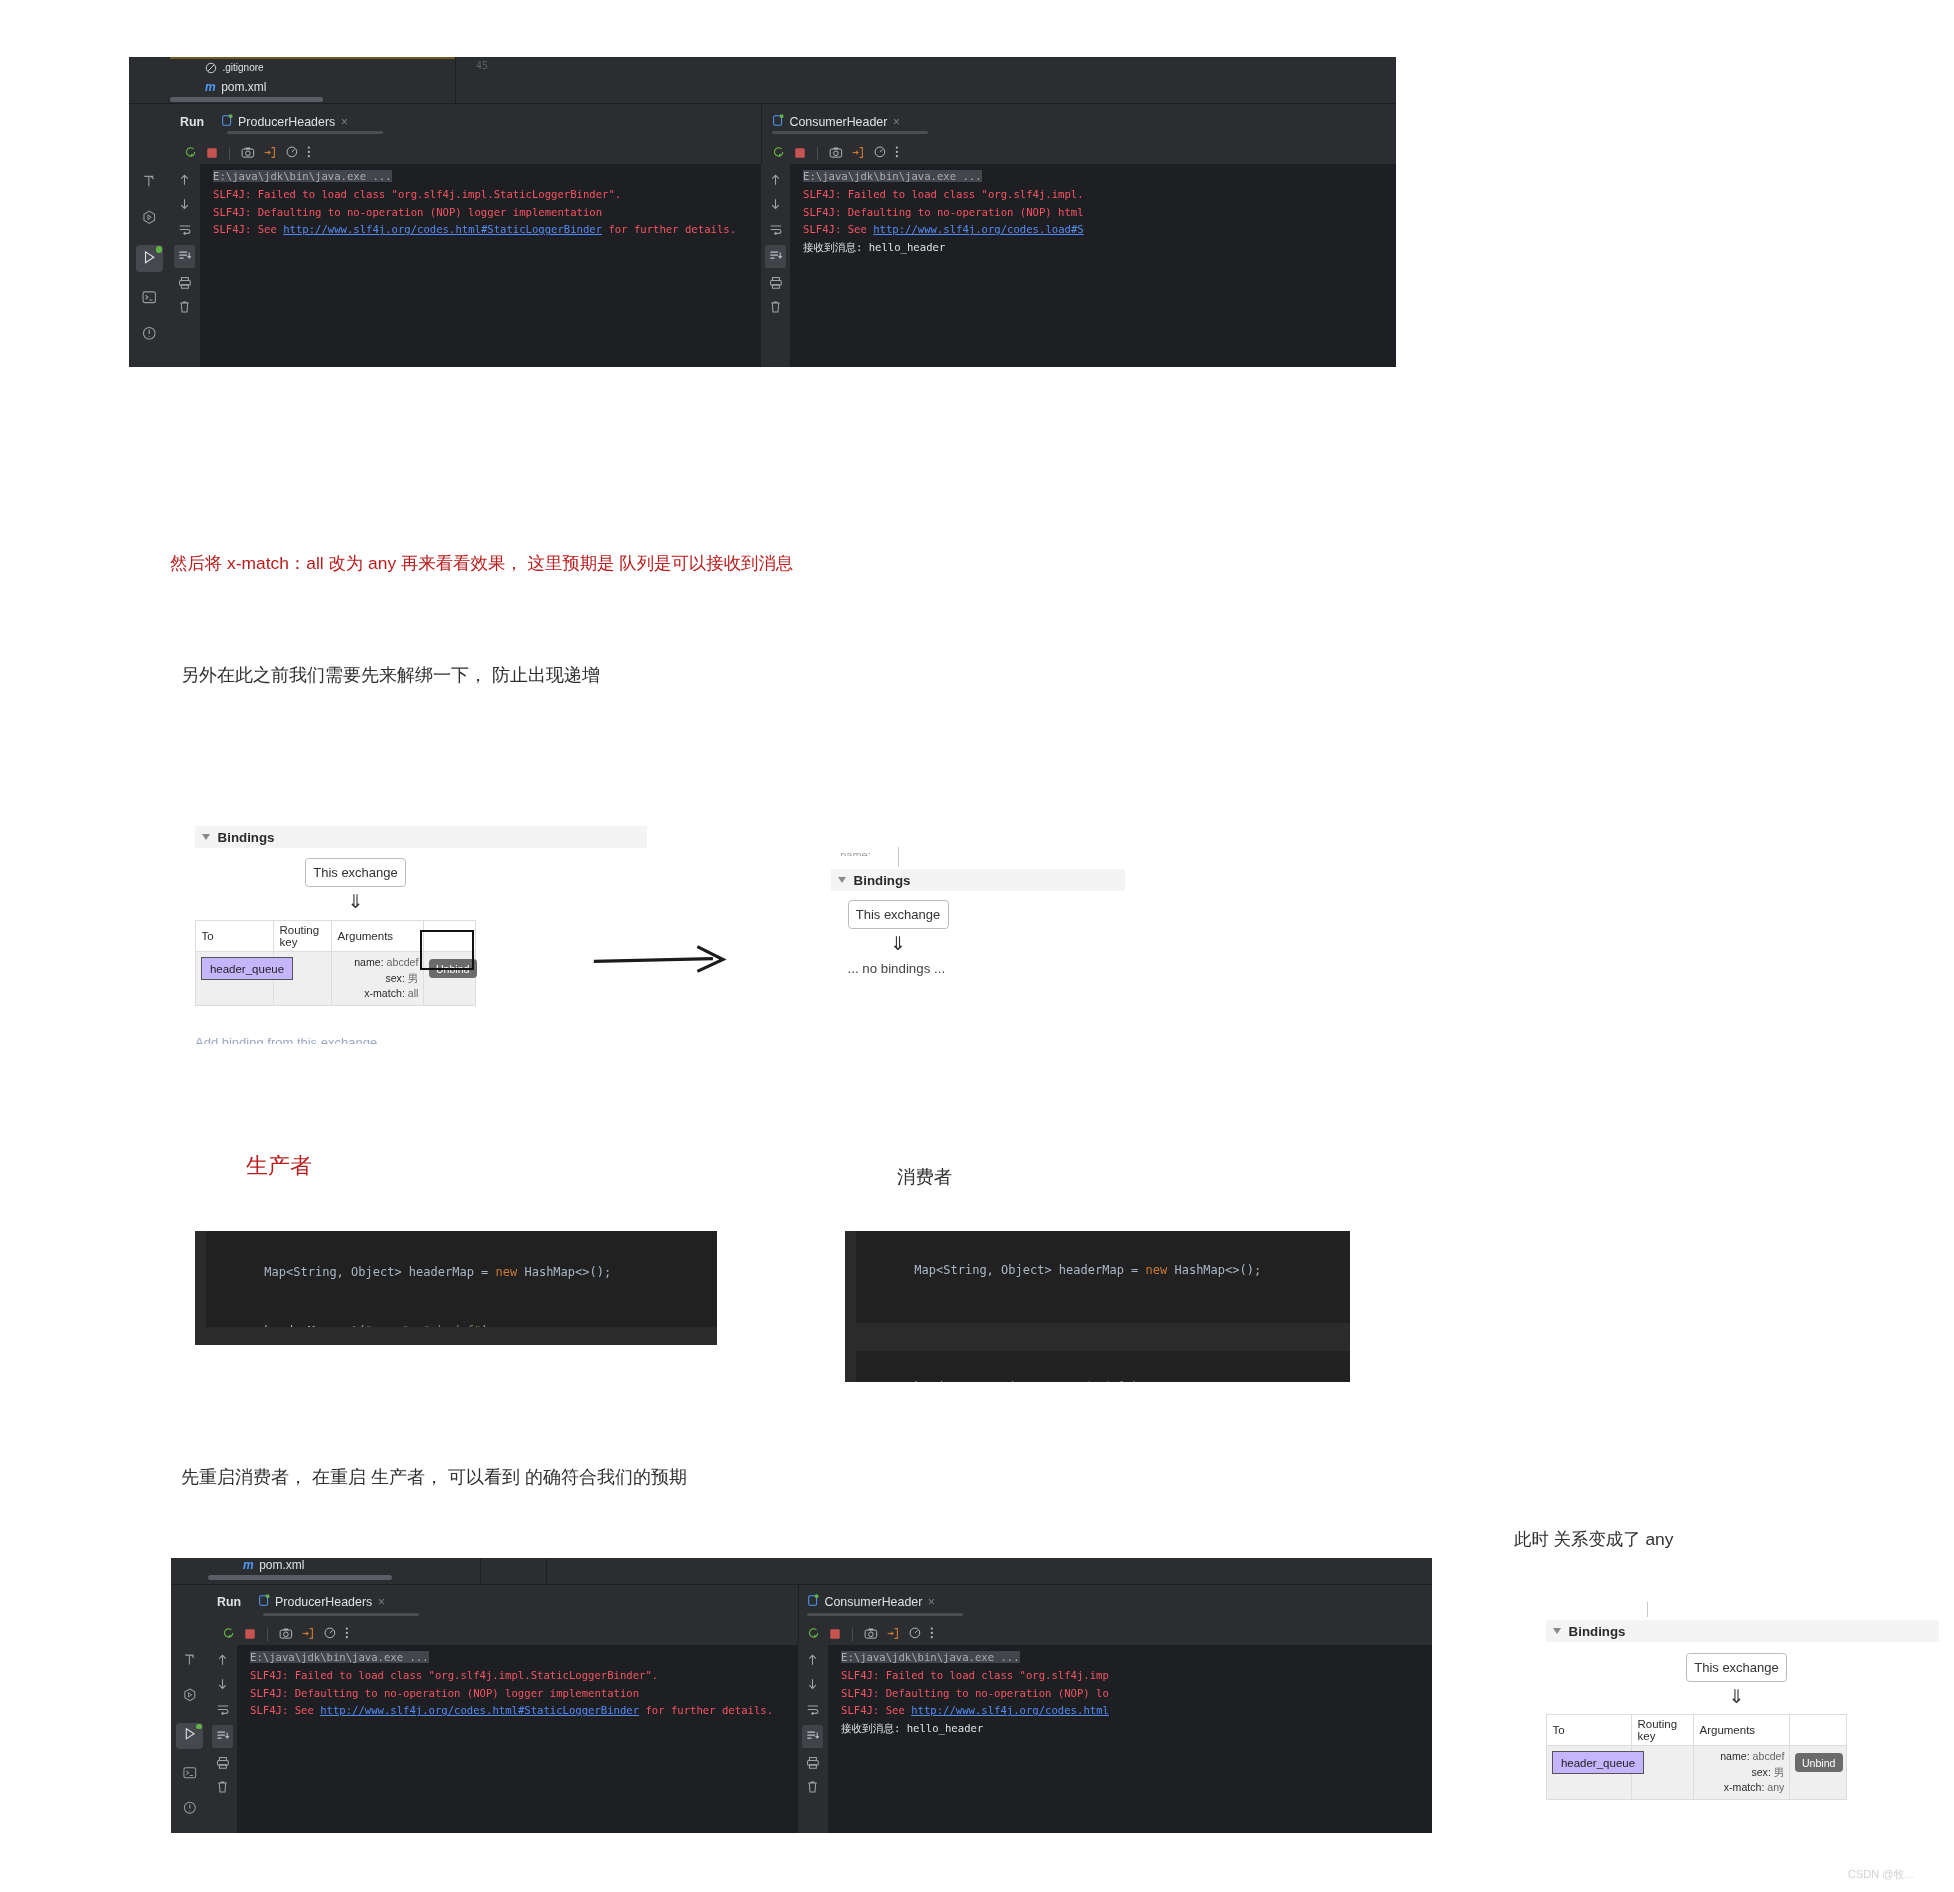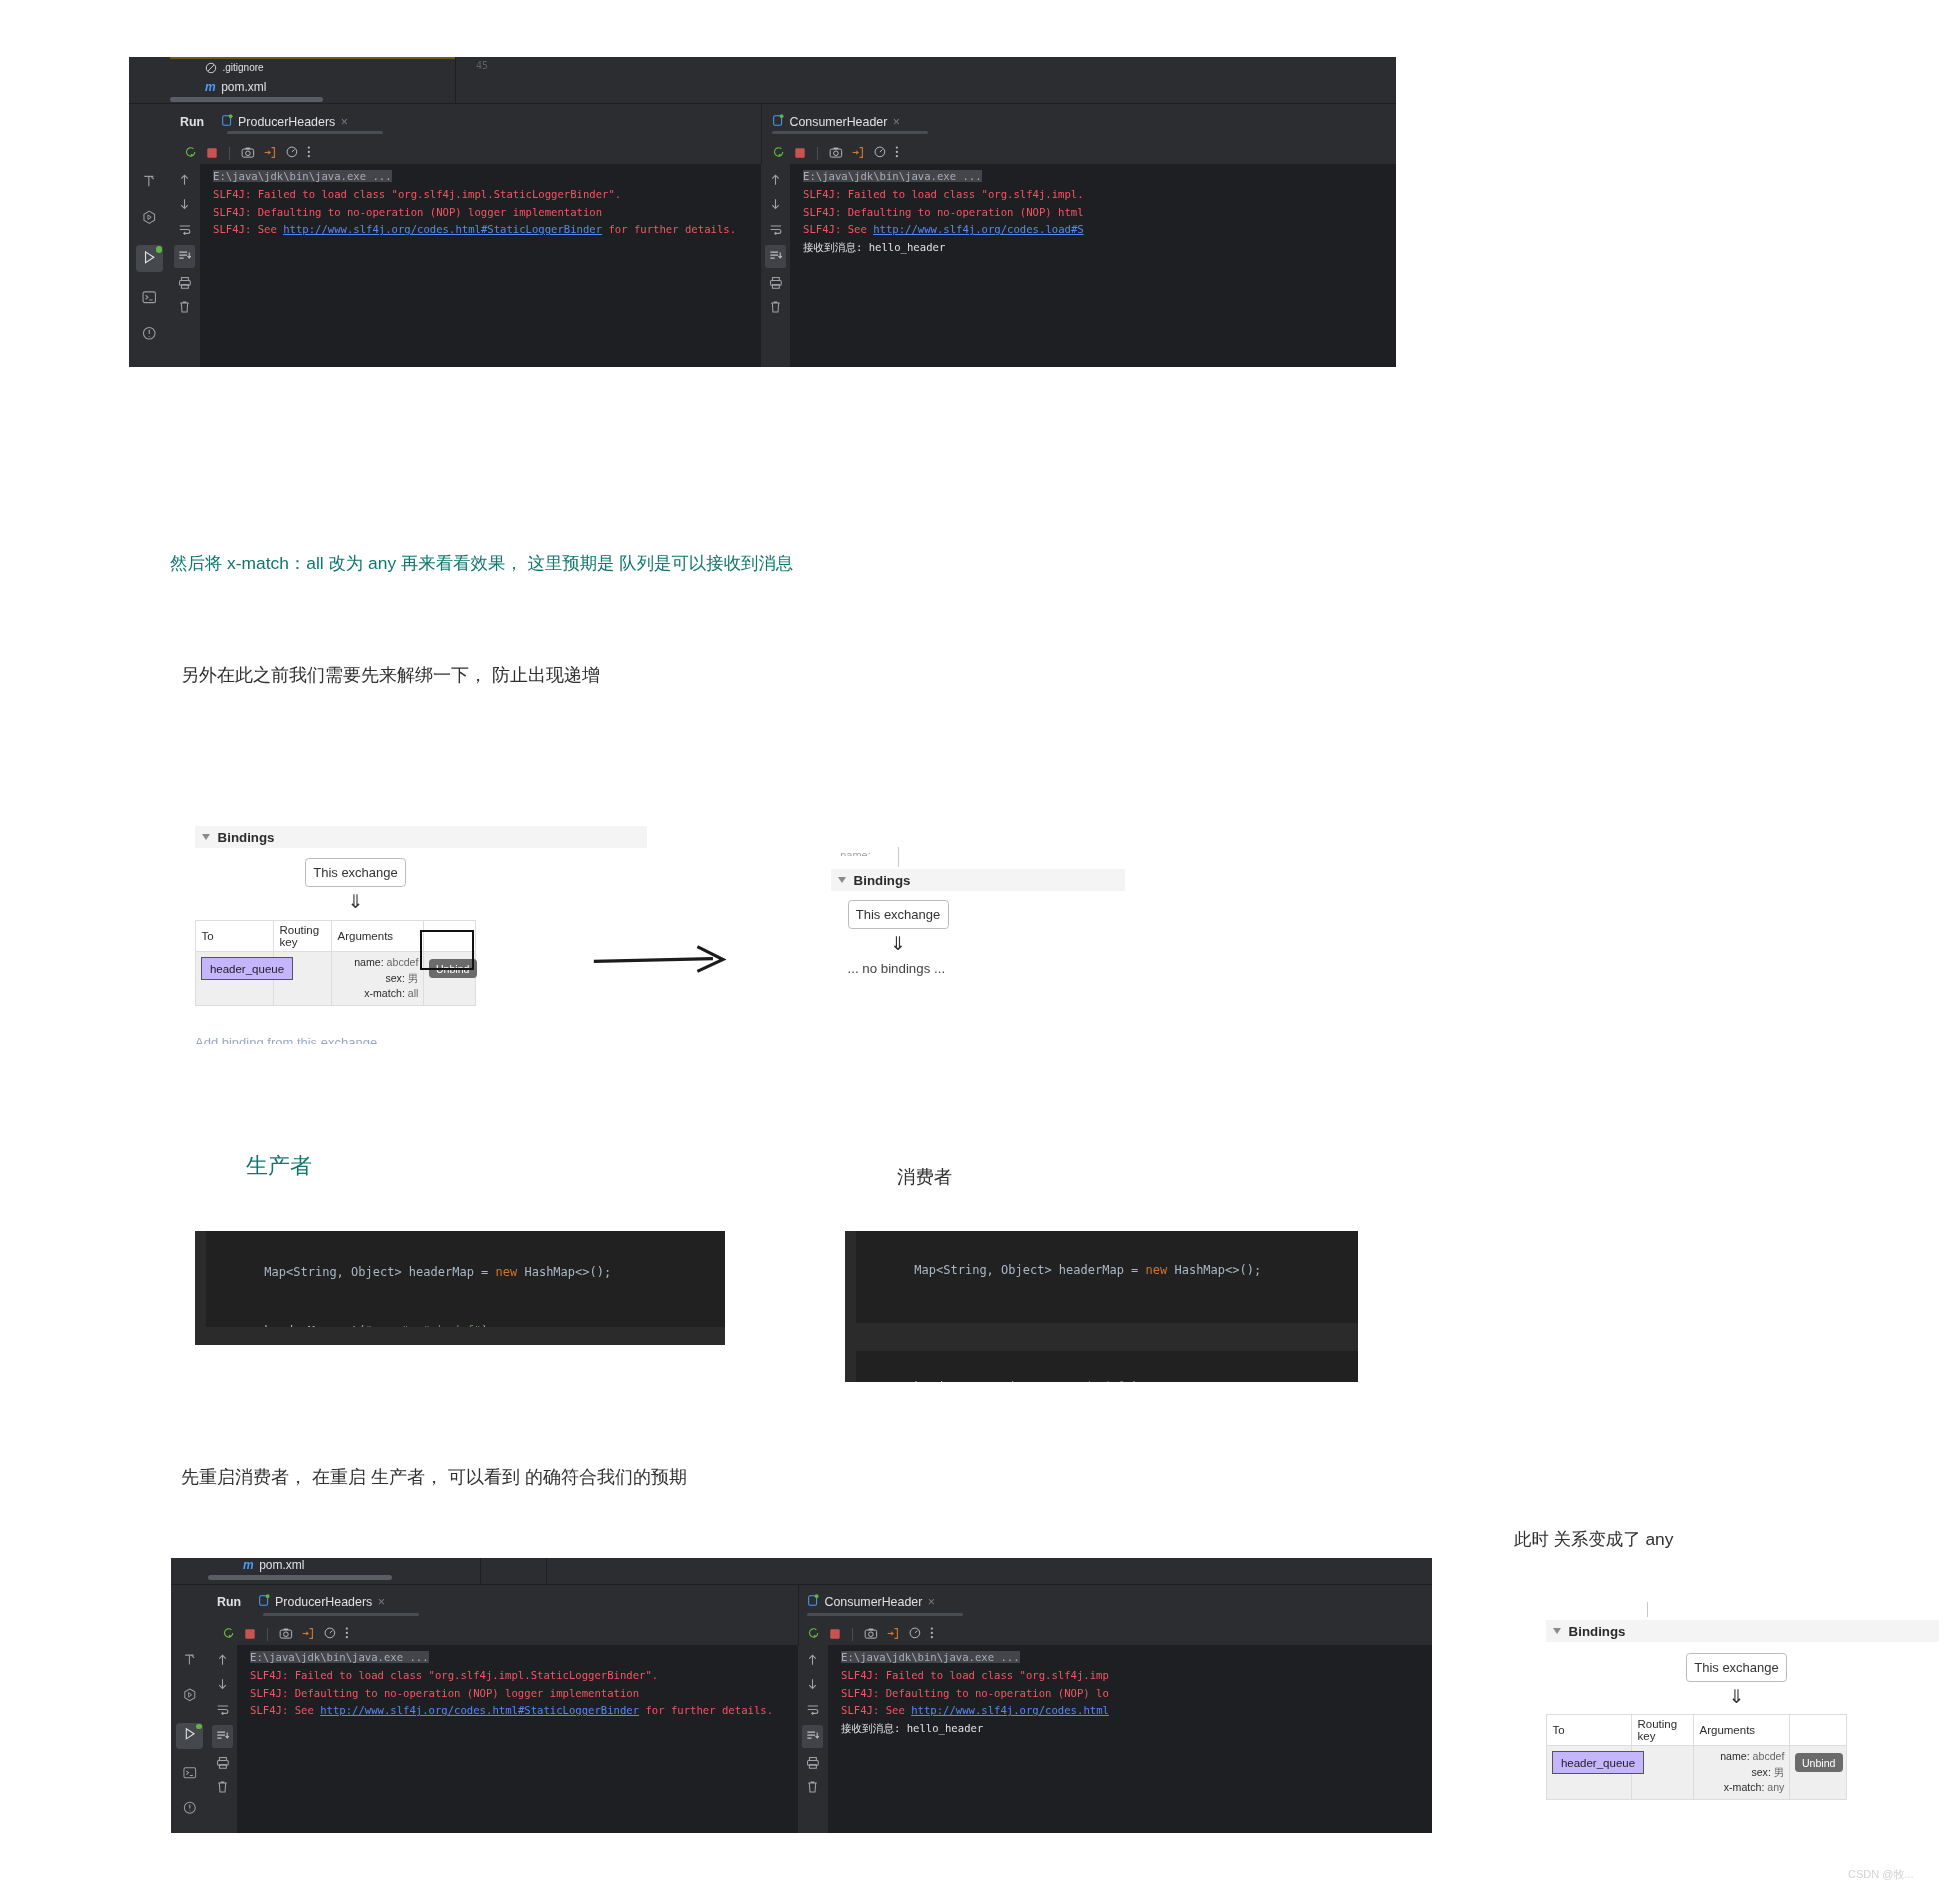--- a/index.html
+++ b/index.html
@@ -97,21 +97,21 @@
     display: flex;
     flex-direction: column;
     align-items: center;
   }
   .rail-icon { margin: 8.3px 0; opacity: .8; position: relative; }
   .rail-icon.active { background: #45484d; border-radius: 3.7px; opacity: 1; }
 
   
   .note-red {
     position: absolute;
-    color: #0f766e;
+    color: #b91c1c;
     font-family: "Liberation Sans", sans-serif;
     white-space: nowrap;
   }
   .note-dark {
     position: absolute;
     color: #2f2f2f;
     font-family: "Liberation Sans", sans-serif;
     white-space: nowrap;
   }
 
@@ -200,21 +200,20 @@
     white-space: nowrap;
   }
   .tiny-divider { position: absolute; background: #c9c9c9; }
 
   
   .codeblock {
     position: absolute;
     background: #212121;
     overflow: hidden;
     font-family: "DejaVu Sans Mono", monospace;
-    padding-left: 8px;
   }
   .codeblock .cb-gutter {
     position: absolute;
     left: 0; top: 0; bottom: 0;
     width: 11px;
     background: #2b2b2b;
   }
   .code-line {
     white-space: pre;
     line-height: 1.62;

